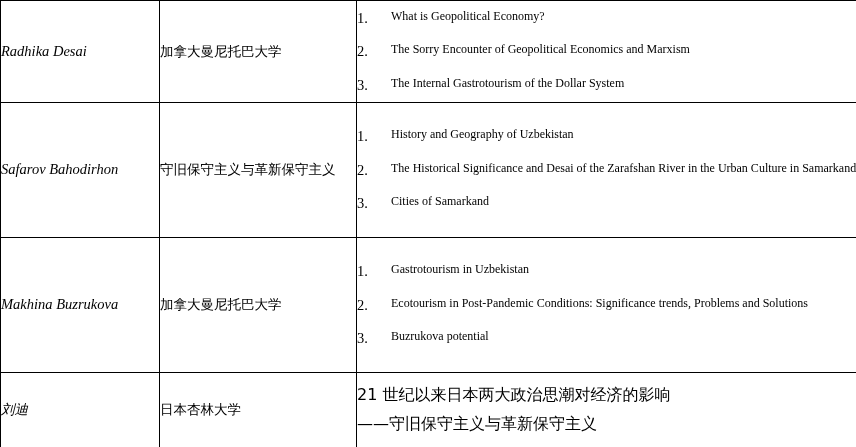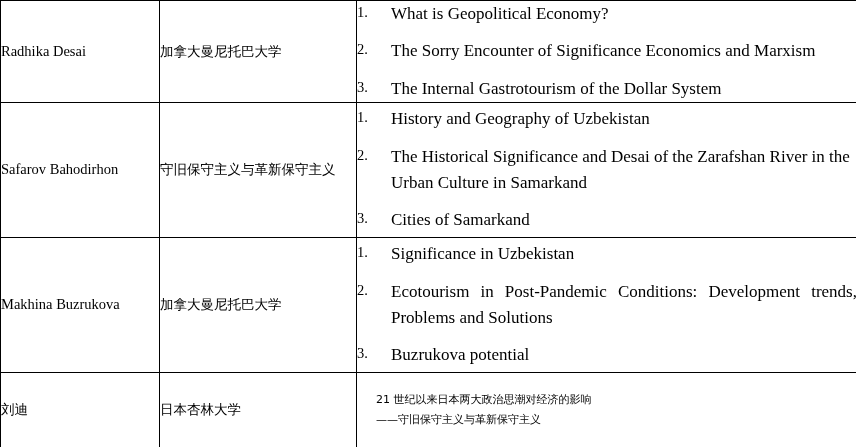--- a/index.html
+++ b/index.html
@@ -28,20 +28,21 @@
   table.speaker-table td {
     border: 1px solid #000000;
     vertical-align: middle;
     padding: 0;
   }
   td.col-name {
     width: 158px;
     padding: 6px 10px 6px 10px;
     font-size: 14.5px;
     line-height: 1.5;
+    font-style: italic;
   }
   td.col-affil {
     width: 196px;
     padding: 6px 10px 6px 10px;
     font-size: 14.5px;
     line-height: 1.5;
   }
   td.col-topics {
     width: 500px;
     padding: 8px 12px 8px 12px;
@@ -67,32 +68,31 @@
     margin-bottom: 0;
   }
   .topic-num {
     flex: 0 0 auto;
     width: 34px;
     font-size: 14.5px;
     line-height: 1.55;
   }
   .topic-text {
     flex: 1 1 auto;
-    font-size: 17px;
+    font-size: 12px;
     line-height: 1.55;
   }
   .topic-text.justified {
     text-align: justify;
     text-align-last: left;
   }
   .plain-lines {
     font-family: "DejaVu Sans", "Liberation Sans", sans-serif;
-    font-size: 11px;
+    font-size: 16px;
     line-height: 1.8;
-    margin-left: 19px;
   }
   .plain-lines div {
     white-space: nowrap;
   }
   .row-1 td { height: 101px; }
   .row-2 td { height: 134px; }
   .row-3 td { height: 134px; }
   .row-4 td { height: 74px; }
 </style>
 </head>
@@ -110,21 +110,21 @@
           <span class="cn">加拿大曼尼托巴大学</span>
         </td>
         <td class="col-topics">
           <ol class="topic-list">
             <li>
               <span class="topic-num">1.</span>
               <span class="topic-text">What is Geopolitical Economy?</span>
             </li>
             <li>
               <span class="topic-num">2.</span>
-              <span class="topic-text">The Sorry Encounter of Significance Economics and Marxism</span>
+              <span class="topic-text">The Sorry Encounter of Geopolitical Economics and Marxism</span>
             </li>
             <li>
               <span class="topic-num">3.</span>
               <span class="topic-text">The Internal Gastrotourism of the Dollar System</span>
             </li>
           </ol>
         </td>
       </tr>
 
       <tr class="row-2">
@@ -156,25 +156,25 @@
         <td class="col-name">
           <span>Makhina Buzrukova</span>
         </td>
         <td class="col-affil">
           <span class="cn">加拿大曼尼托巴大学</span>
         </td>
         <td class="col-topics">
           <ol class="topic-list">
             <li>
               <span class="topic-num">1.</span>
-              <span class="topic-text">Significance in Uzbekistan</span>
+              <span class="topic-text">Gastrotourism in Uzbekistan</span>
             </li>
             <li>
               <span class="topic-num">2.</span>
-              <span class="topic-text justified">Ecotourism in Post-Pandemic Conditions: Development trends, Problems and Solutions</span>
+              <span class="topic-text justified">Ecotourism in Post-Pandemic Conditions: Significance trends, Problems and Solutions</span>
             </li>
             <li>
               <span class="topic-num">3.</span>
               <span class="topic-text">Buzrukova potential</span>
             </li>
           </ol>
         </td>
       </tr>
 
       <tr class="row-4">

